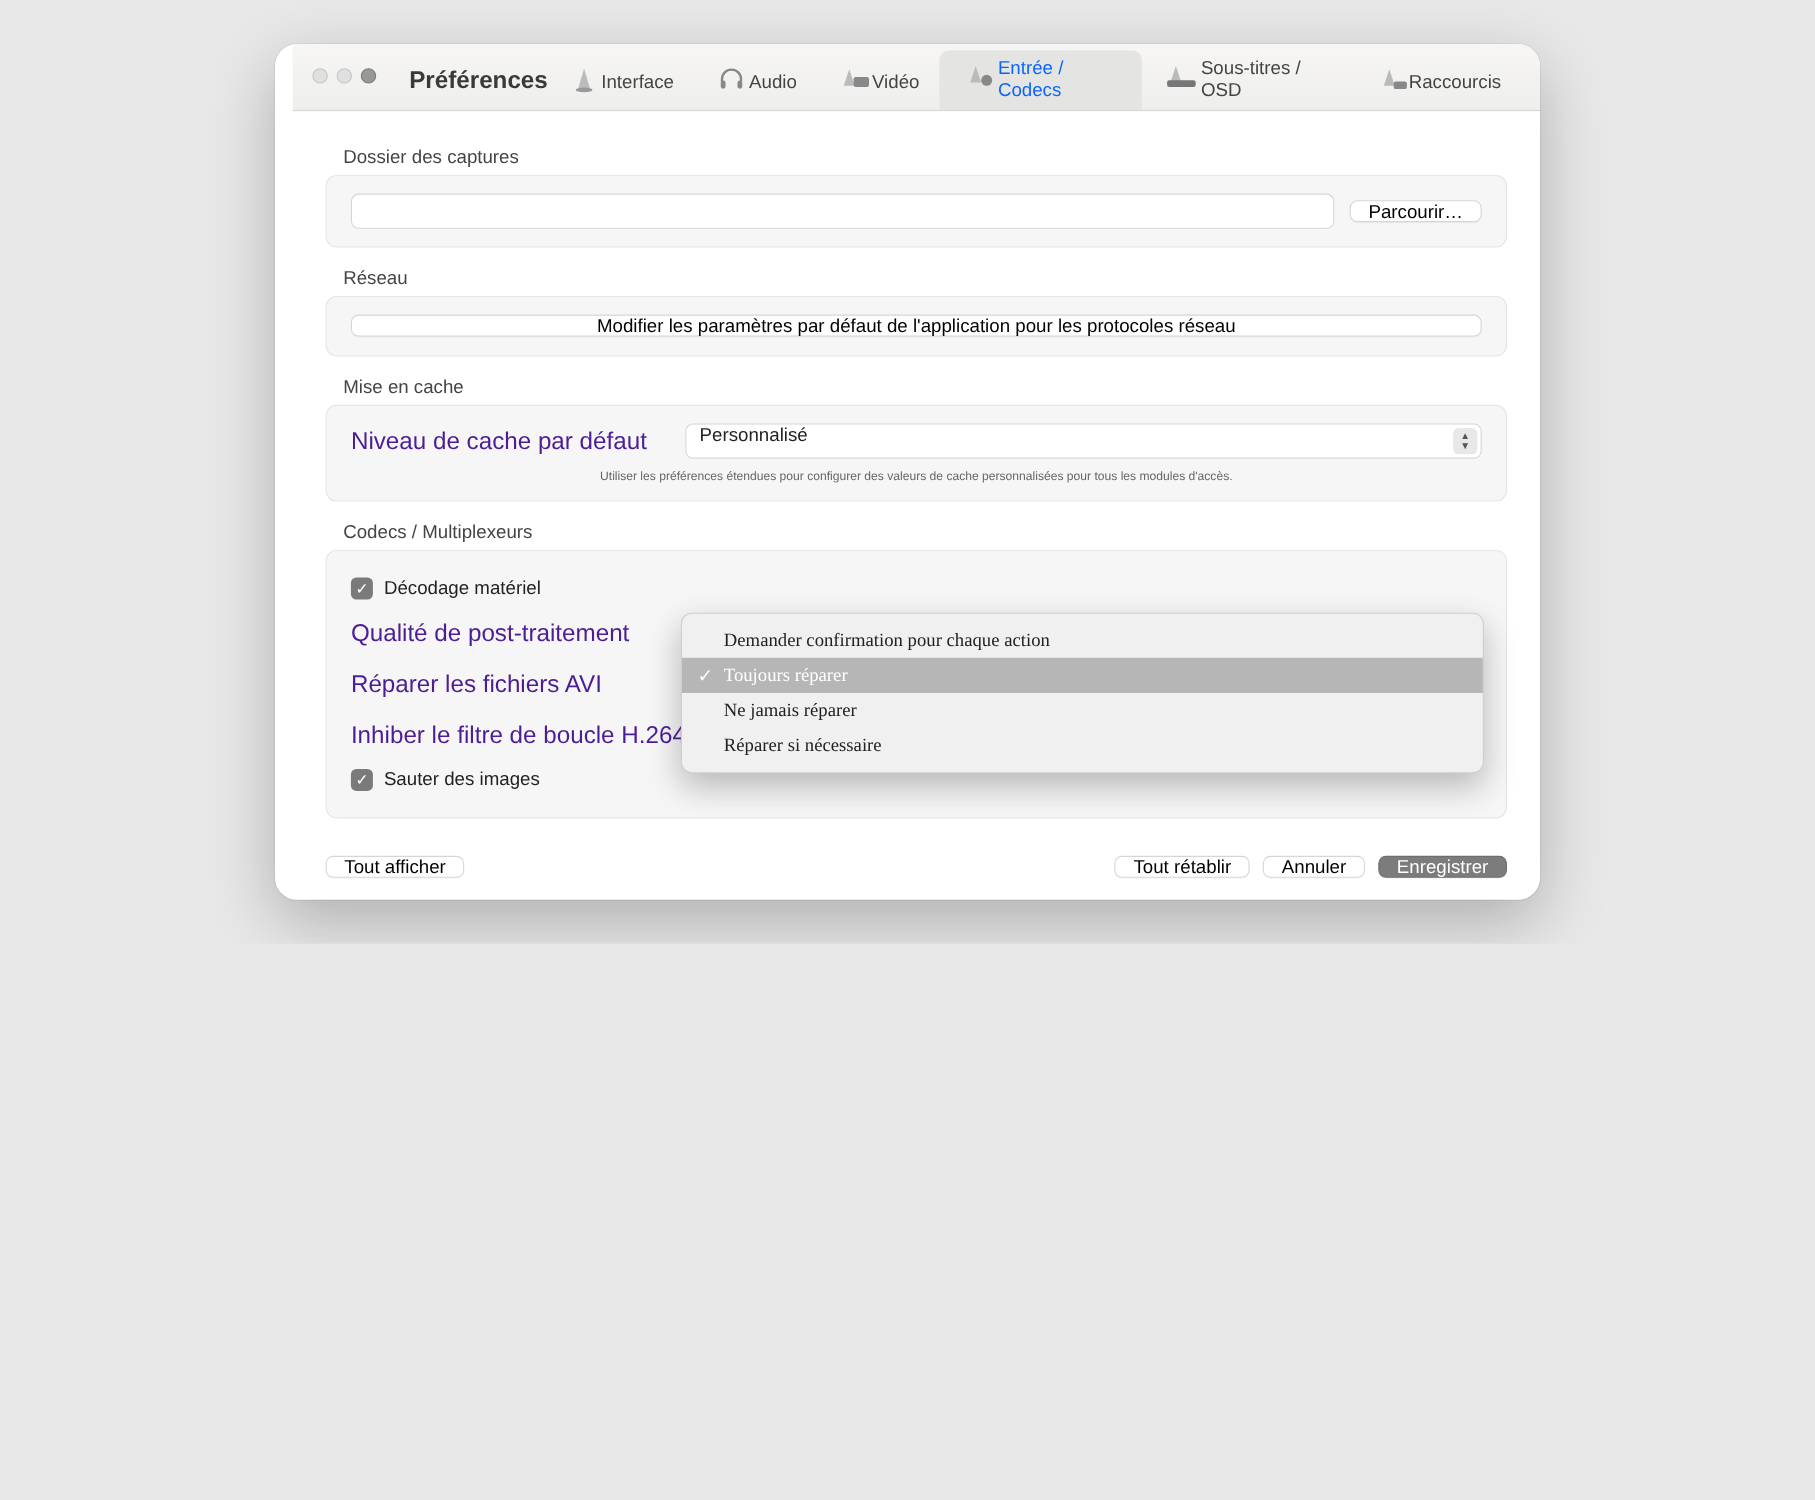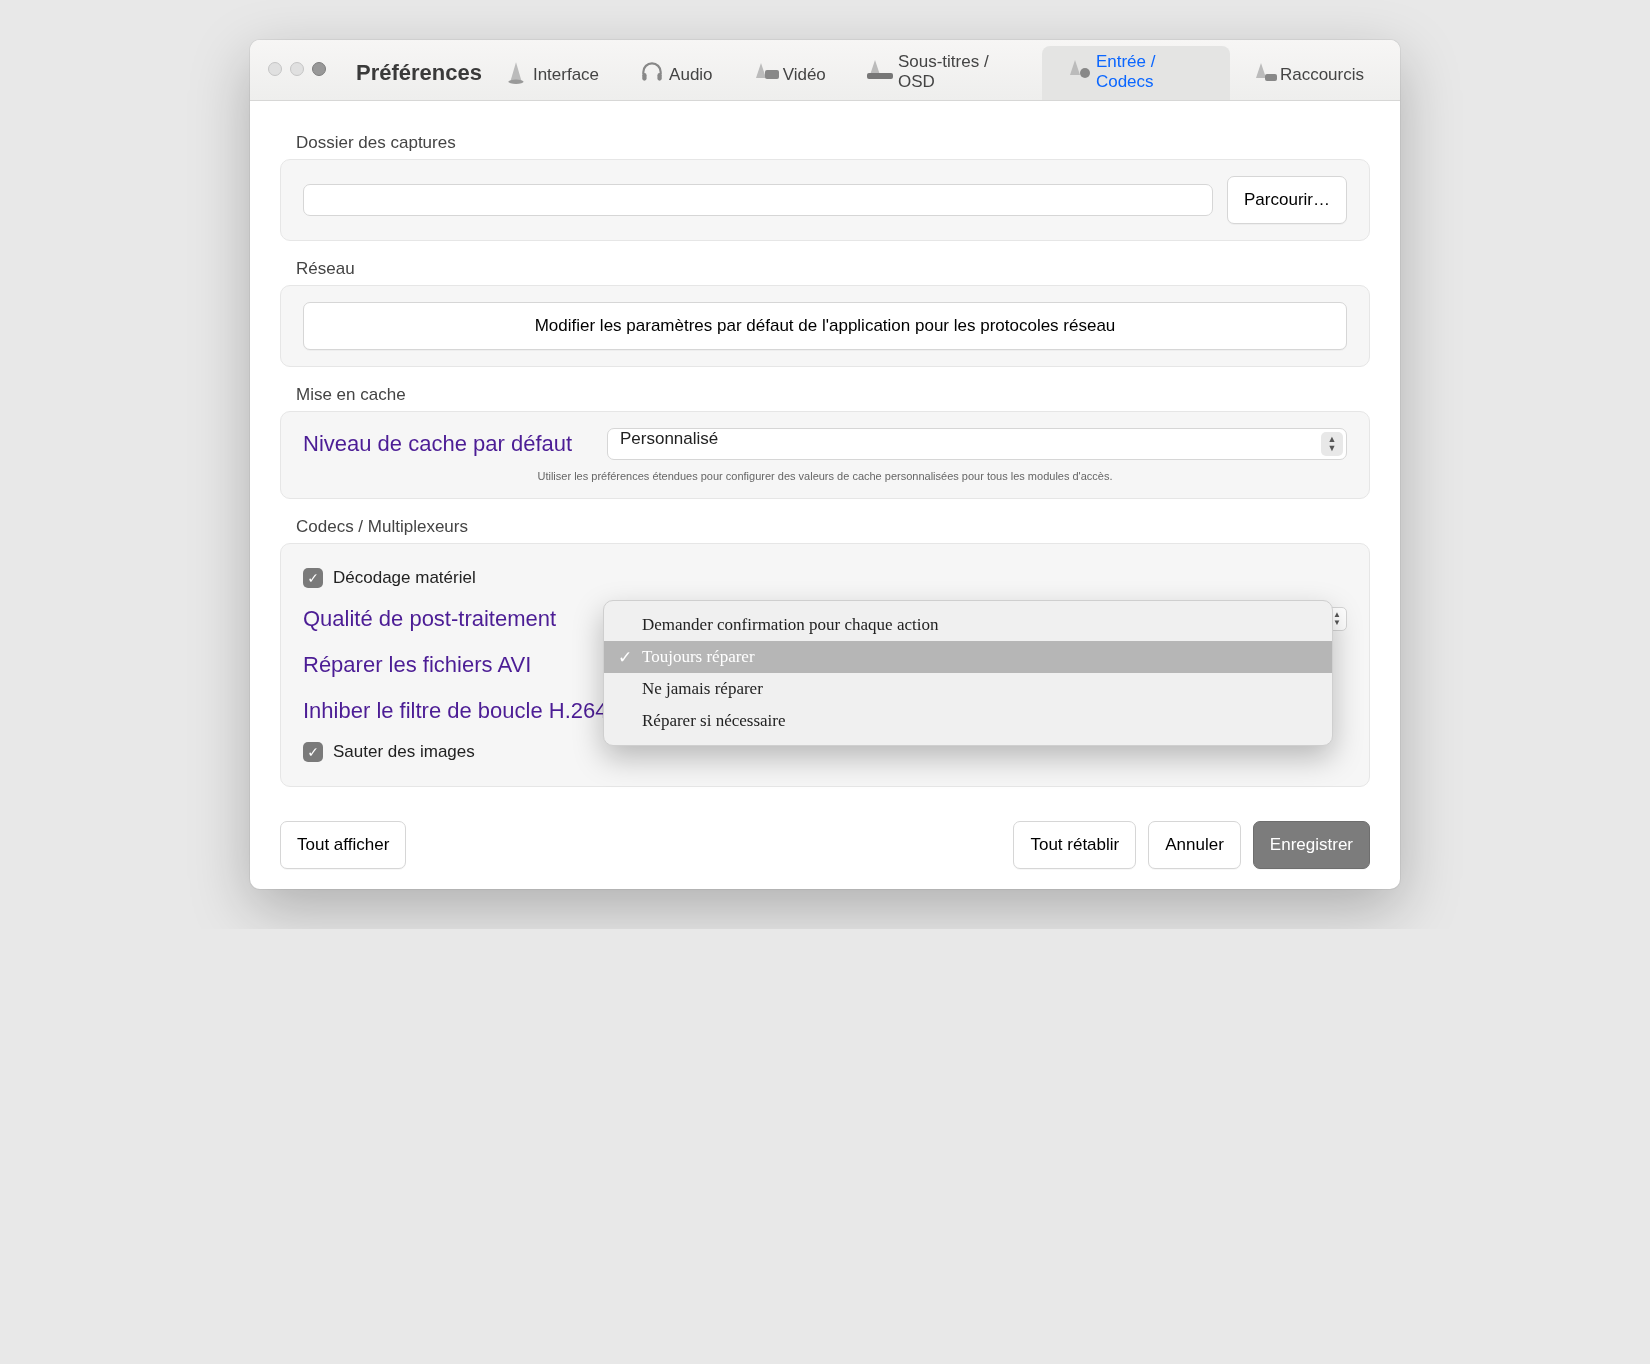--- a/index.html
+++ b/index.html
@@ -7,23 +7,24 @@
   font-family: -apple-system, BlinkMacSystemFont, "Segoe UI", Helvetica, Arial, sans-serif;
   background: #e8e8e8;
   padding: 40px;
   font-size: 17px;
   color: #222;
 }
 .window {
   width: 1150px;
   margin: 0 auto;
   background: #fff;
-  border-radius: 10px;
+  border-radius: 20px;
   box-shadow: 0 20px 60px rgba(0,0,0,0.25), 0 0 0 1px rgba(0,0,0,0.05);
   overflow: hidden;
+  padding-left: 16px;
 }
 .titlebar {
   background: linear-gradient(#f7f6f5, #eeeeed);
   border-bottom: 1px solid #d7d7d6;
   padding: 6px 18px 0 18px;
   display: flex;
   align-items: flex-start;
 }
 .traffic { display: flex; gap: 8px; align-items: center; margin-top: 16px; }
 .dot { width: 14px; height: 14px; border-radius: 50%; background: #e0e0e0; border: 1px solid #c5c5c5; }
@@ -46,21 +47,21 @@
   border: 1px solid #e6e6e6;
   border-radius: 10px;
   padding: 16px 22px;
 }
 .row { display: flex; align-items: center; gap: 14px; }
 .input-text {
   flex: 1; height: 32px; border: 1px solid #d6d6d6; border-radius: 7px;
   background: #fff; padding: 0 10px;
 }
 .btn {
-  height: 48px; padding: 0 16px; border: 1px solid #d6d6d6;
+  height: 20px; padding: 0 16px; border: 1px solid #d6d6d6;
   border-radius: 7px; background: #fff; font-size: 17px; cursor: pointer;
   box-shadow: 0 1px 0 rgba(0,0,0,0.03);
 }
 .btn.wide { width: 100%; text-align: center; }
 .btn.primary { background: #7c7c7c; color: #fff; border-color: #6e6e6e; }
 .select-wrap {
   flex: 1; position: relative; height: 32px; border: 1px solid #d6d6d6;
   border-radius: 7px; background: #fff; display: flex; align-items: flex-start;
   padding: 0 32px 0 12px;
 }
@@ -140,37 +141,37 @@
       </div>
       <div class="tab">
         <span class="tab-icon">
           <svg class="cone" width="30" height="26" viewBox="0 0 30 24">
               <polygon points="10,3 15,18 5,18" fill="#bbb"></polygon>
               <rect x="14" y="10" width="14" height="9" rx="2" fill="#888"></rect>
             </svg>
         </span>
         <span>Vidéo</span>
       </div>
+      <div class="tab active">
+        <span class="tab-icon">
+          <svg class="cone" width="30" height="26" viewBox="0 0 30 24">
+              <polygon points="12,3 17,18 7,18" fill="#bbb"></polygon>
+              <circle cx="22" cy="16" r="5" fill="#888"></circle>
+            </svg>
+        </span>
+        <span>Entrée / Codecs</span>
+      </div>
       <div class="tab">
         <span class="tab-icon">
           <svg class="cone" width="30" height="26" viewBox="0 0 30 24">
               <polygon points="10,3 15,18 5,18" fill="#bbb"></polygon>
               <rect x="2" y="16" width="26" height="6" rx="2" fill="#777"></rect>
             </svg>
         </span>
         <span>Sous-titres / OSD</span>
-      </div>
-      <div class="tab active">
-        <span class="tab-icon">
-          <svg class="cone" width="30" height="26" viewBox="0 0 30 24">
-              <polygon points="12,3 17,18 7,18" fill="#bbb"></polygon>
-              <circle cx="22" cy="16" r="5" fill="#888"></circle>
-            </svg>
-        </span>
-        <span>Entrée / Codecs</span>
       </div>
       <div class="tab">
         <span class="tab-icon">
           <svg class="cone" width="30" height="26" viewBox="0 0 30 24">
               <polygon points="12,3 17,18 7,18" fill="#bbb"></polygon>
               <rect x="16" y="14" width="12" height="7" rx="2" fill="#888"></rect>
             </svg>
         </span>
         <span>Raccourcis</span>
       </div>

